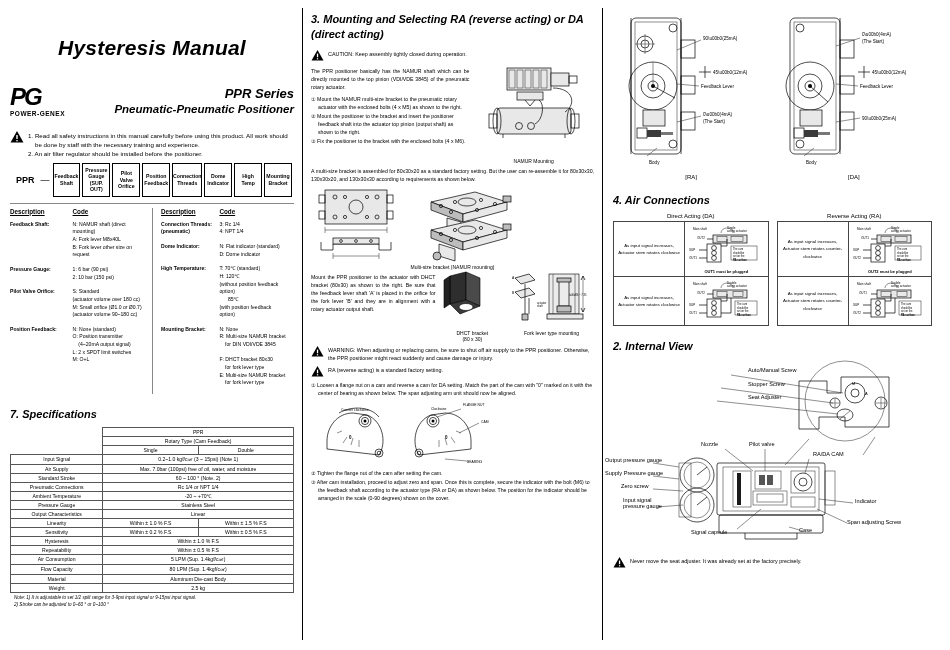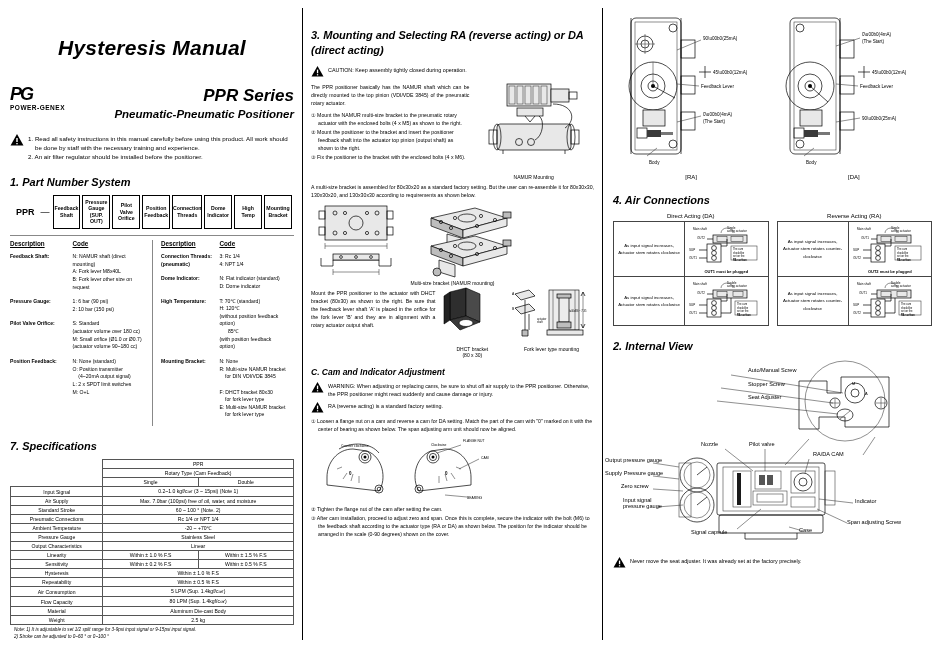--- a/index.html
+++ b/index.html
@@ -19,26 +19,26 @@
   .col-right { width:330px; padding-left:10px; border-left:1px solid #000; }
 
   h1.doc-title {
     font-size:21px; font-style:italic; font-weight:bold;
     margin:28px 0 0 0; text-align:center; letter-spacing:.2px;
   }
 
   .brandrow { margin-top:26px; display:flex; align-items:flex-start; }
   .logo { width:72px; }
   .logo-mark {
-    font-size:18px; font-weight:bold; font-style:italic;
+    font-size:24px; font-weight:bold; font-style:italic;
     letter-spacing:-2px; line-height:.95;
   }
   .logo-sub { font-size:6.5px; font-weight:bold; letter-spacing:.5px; margin-top:1px; }
   .brand-right { flex:1; text-align:right; font-style:italic; font-weight:bold; }
-  .brand-right .l1 { font-size:17px; }
+  .brand-right .l1 { font-size:13px; }
   .brand-right .l2 { font-size:11.5px; margin-top:2px; }
 
   .warnblock { display:flex; margin-top:13px; font-size:6.2px; line-height:1.45; }
   .tri { flex:0 0 auto; margin-right:4px; }
   .warnblock .wtxt { padding-top:2px; }
   .warnblock .wtxt div { text-indent:-7px; padding-left:7px; }
 
   h2.sec {
     font-size:11px; font-style:italic; font-weight:bold;
     margin:14px 0 7px 0;
@@ -132,21 +132,20 @@
         <polygon points="7,1 13.5,12.5 0.5,12.5" fill="#000"></polygon>
         <rect x="6.3" y="5" width="1.4" height="4" fill="#fff"></rect>
         <rect x="6.3" y="10" width="1.4" height="1.3" fill="#fff"></rect>
       </svg>
       <div class="wtxt">
         <div>1. Read all safety instructions in this manual carefully before using this product. All work should be done by staff with the necessary training and experience.</div>
         <div>2. An air filter regulator should be installed before the positioner.</div>
       </div>
     </div>
 
-    <h2 class="sec">1. Part Number System</h2>
 
     <div class="pnrow">
       <span class="pn-label">PPR</span>
       <span class="pn-dash">—</span>
       <div class="pn-box">Feedback Shaft</div>
       <div class="pn-box">Pressure Gauge (SUP. OUT)</div>
       <div class="pn-box">Pilot Valve Orifice</div>
       <div class="pn-box">Position Feedback</div>
       <div class="pn-box">Connection Threads</div>
       <div class="pn-box">Dome Indicator</div>
@@ -320,21 +319,21 @@
     </tbody>
         </table>
     <div class="specnote">
       <div>Note: 1) It is adjustable to set 1/2 split range for 3-9psi input signal or 9-15psi input signal.</div>
       <div>2) Stroke can be adjusted to 0~60 ° or 0~100 °</div>
     </div>
   </div>
 
   <div class="col col-mid">
 
-    <h2 class="sec" style="margin-top:20px;line-height:1.35">3. Mounting and Selecting RA (reverse acting) or DA (direct acting)</h2>
+    <h2 class="sec" style="margin-top:4px;line-height:1.35">3. Mounting and Selecting RA (reverse acting) or DA (direct acting)</h2>
 
     <div class="caution">
       <svg class="tri" width="13" height="12">
         <polygon points="6.5,1 12.5,11.5 0.5,11.5" fill="#000"></polygon>
         <rect x="5.9" y="4.6" width="1.3" height="3.6" fill="#fff"></rect>
         <rect x="5.9" y="9.2" width="1.3" height="1.2" fill="#fff"></rect>
       </svg>
       <span class="ctxt">CAUTION: Keep assembly tightly closed during operation.</span>
     </div>
 
@@ -477,21 +476,20 @@
           <path d="M72,10 L74,6 L76,10" class="ln"></path>
           <path d="M72,38 L74,42 L76,38" class="ln"></path>
           <text x="28" y="34" font-size="2.6">actuator</text>
           <text x="28" y="37" font-size="2.6">shaft</text>
           <text x="60" y="26" font-size="2.6">\u00d86 ~ 7.35</text>
         </svg>
         <div class="figcap">Fork lever type mounting</div>
       </div>
     </div>
 
-    <h3 class="sub">C. Cam and Indicator Adjustment</h3>
     <div class="caution">
       <svg class="tri" width="13" height="12">
         <polygon points="6.5,1 12.5,11.5 0.5,11.5" fill="#000"></polygon>
         <rect x="5.9" y="4.6" width="1.3" height="3.6" fill="#fff"></rect>
         <rect x="5.9" y="9.2" width="1.3" height="1.2" fill="#fff"></rect>
       </svg>
       <span class="ctxt">WARNING: When adjusting or replacing cams, be sure to shut off air supply to the PPR positioner. Otherwise, the PPR positioner might react suddenly and cause damage or injury.</span>
     </div>
     <div class="caution">
       <svg class="tri" width="13" height="12">

